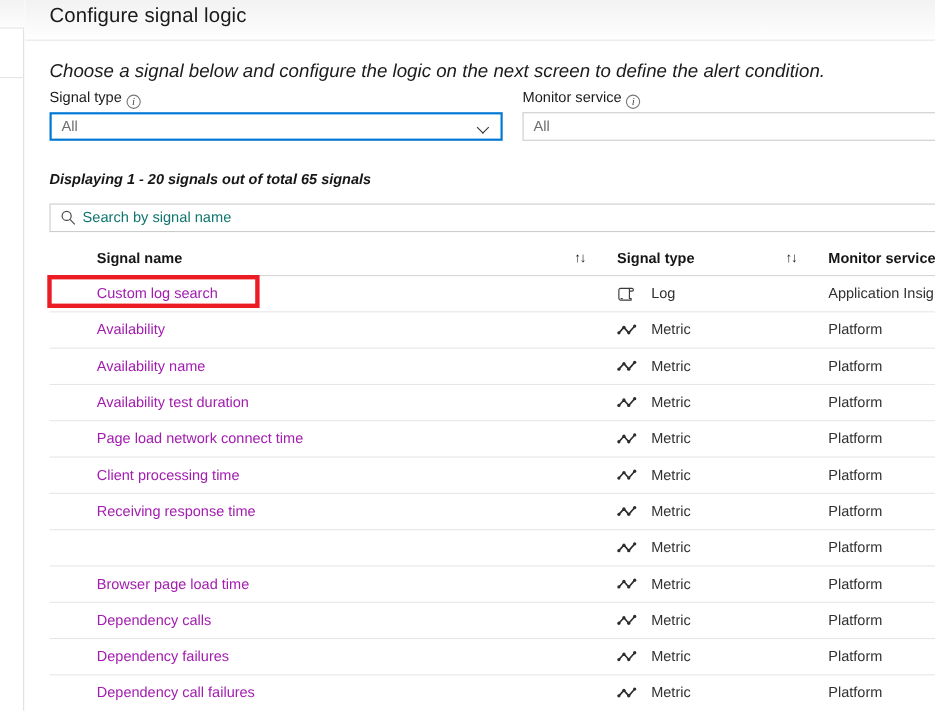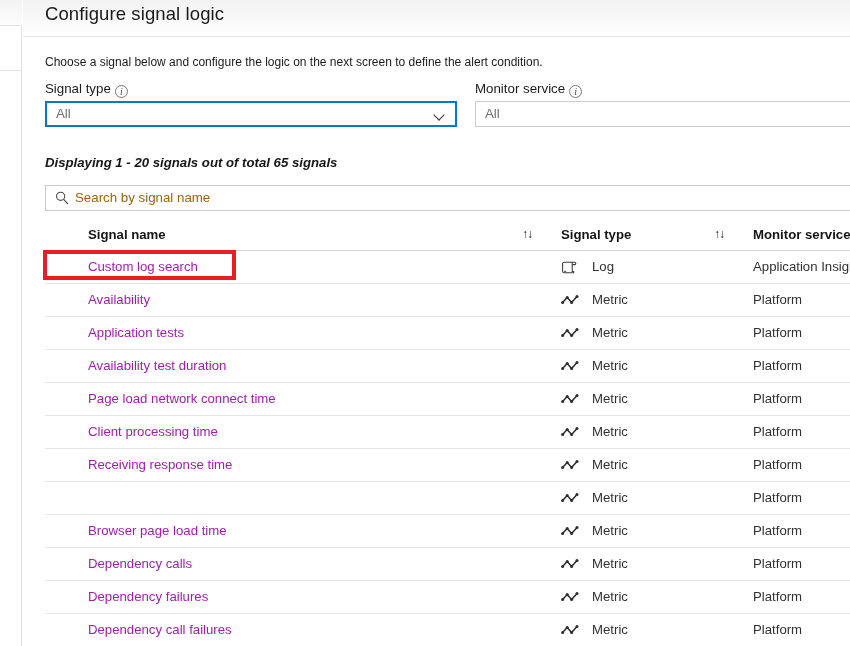--- a/index.html
+++ b/index.html
@@ -79,23 +79,24 @@
     position: absolute;
     left: 0; top: 37px;
     width: 827px;
     height: 609px;
   }
 
   #description {
     position: absolute;
     left: 22px;
     top: 18px;
-    font-size: 12px;
+    font-size: 17px;
     color: #1b1b1b;
     white-space: nowrap;
+    font-style: italic;
   }
 
   
   .field {
     position: absolute;
     top: 44px;
   }
   .field.signal-type { left: 22px; width: 412px; }
   .field.monitor-service { left: 452px; width: 412px; }
 
@@ -186,21 +187,21 @@
   #search-icon {
     position: absolute;
     left: 9px; top: 5px;
     width: 14px; height: 14px;
   }
   #search-placeholder {
     position: absolute;
     left: 29px; top: 0;
     line-height: 24px;
     font-size: 13.3px;
-    color: #a16207;
+    color: #0f766e;
     white-space: nowrap;
   }
 
   
   #table {
     position: absolute;
     left: 22px;
     top: 182px;
     width: 812px;
   }
@@ -342,21 +343,21 @@
     <polyline points="1.6,8.6 6.2,3.6 10.6,8.6 16.0,2.4" fill="none" stroke="#2d2d2d" stroke-width="1.5" stroke-linecap="round" stroke-linejoin="round"></polyline>
     <circle cx="1.6" cy="8.6" r="1.5" fill="#2d2d2d"></circle>
     <circle cx="6.2" cy="3.6" r="1.5" fill="#2d2d2d"></circle>
     <circle cx="10.6" cy="8.6" r="1.5" fill="#2d2d2d"></circle>
     <circle cx="16.0" cy="2.4" r="1.5" fill="#2d2d2d"></circle>
   </svg></span>
             <span class="cell c-type with-icon">Metric</span>
             <span class="cell c-svc">Platform</span>
           </div>
           <div class="row body">
-            <span class="cell c-name">Application tests</span>
+            <span class="cell c-name">Availability name</span>
             <span class="type-icon"><svg width="18" height="13" viewBox="0 0 18 13" style="margin-top: 1px;">
     <polyline points="1.6,8.6 6.2,3.6 10.6,8.6 16.0,2.4" fill="none" stroke="#2d2d2d" stroke-width="1.5" stroke-linecap="round" stroke-linejoin="round"></polyline>
     <circle cx="1.6" cy="8.6" r="1.5" fill="#2d2d2d"></circle>
     <circle cx="6.2" cy="3.6" r="1.5" fill="#2d2d2d"></circle>
     <circle cx="10.6" cy="8.6" r="1.5" fill="#2d2d2d"></circle>
     <circle cx="16.0" cy="2.4" r="1.5" fill="#2d2d2d"></circle>
   </svg></span>
             <span class="cell c-type with-icon">Metric</span>
             <span class="cell c-svc">Platform</span>
           </div>

